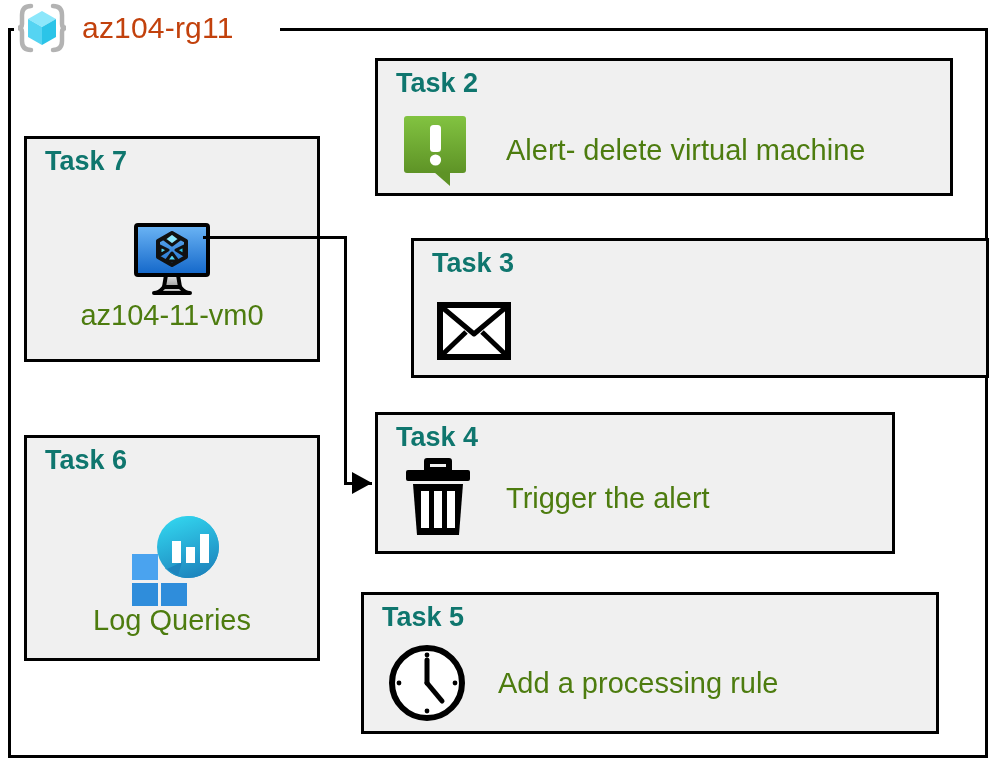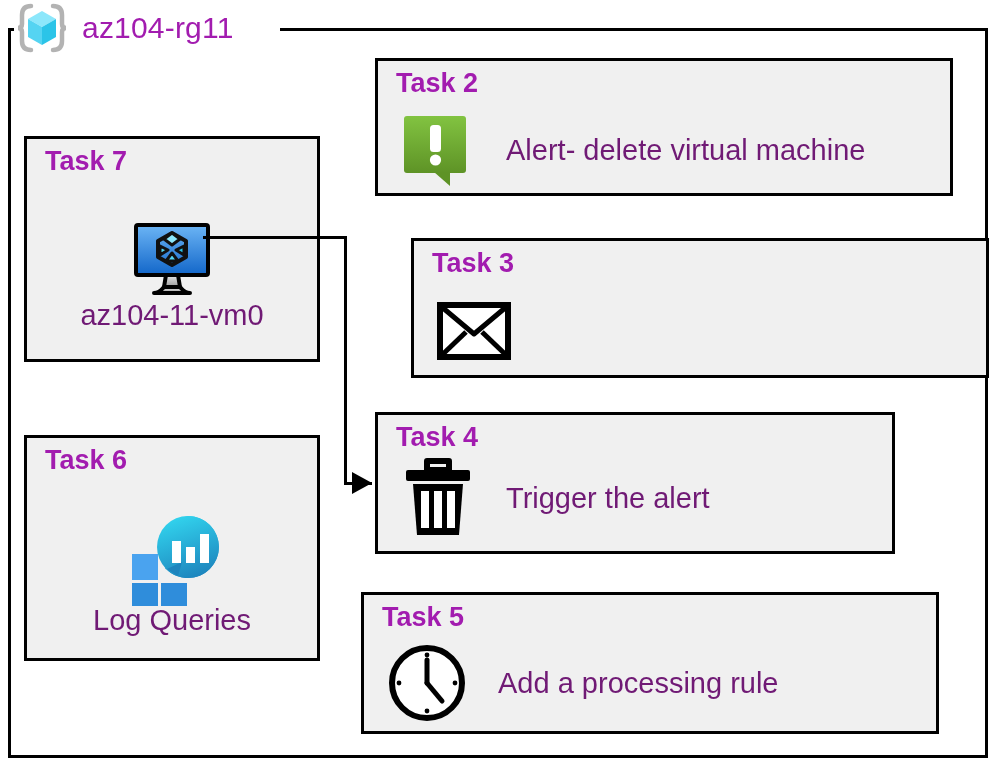--- a/index.html
+++ b/index.html
@@ -47,21 +47,21 @@
     top: 2px;
     display: flex;
     align-items: center;
     gap: 12px;
     background: #ffffff;
     padding: 0 6px 0 0;
     z-index: 6;
   }
   .rg-title {
     font-size: 30px;
-    color: #a21caf;
+    color: #c2410c;
     line-height: 1;
     white-space: nowrap;
     letter-spacing: 0.2px;
   }
 
   
   .rg-icon {
     width: 56px;
     height: 52px;
     position: relative;
@@ -74,27 +74,27 @@
     box-sizing: border-box;
     background: #f0f0f0;
     border: 3px solid #000000;
   }
   .card-title {
     position: absolute;
     left: 18px;
     top: 8px;
     font-size: 27px;
     font-weight: bold;
-    color: #a21caf;
+    color: #0f766e;
     line-height: 1.1;
     white-space: nowrap;
   }
   .card-label {
     font-size: 29px;
-    color: #701a75;
+    color: #4d7c0f;
     white-space: nowrap;
     line-height: 1;
   }
 
   
   .card-v .v-inner {
     position: absolute;
     left: 0;
     right: 0;
     top: 52px;

